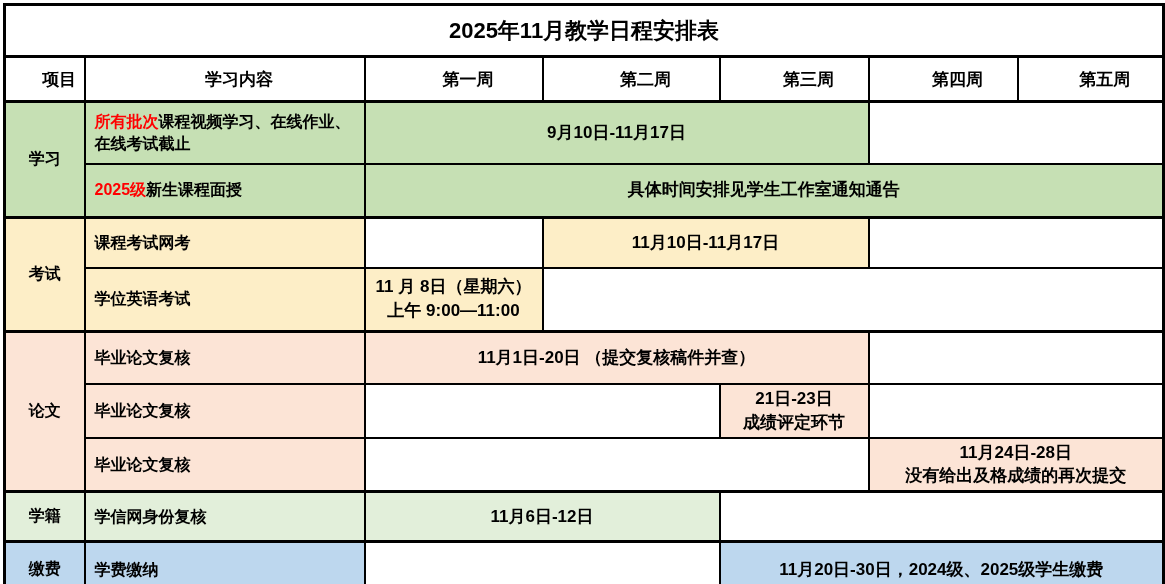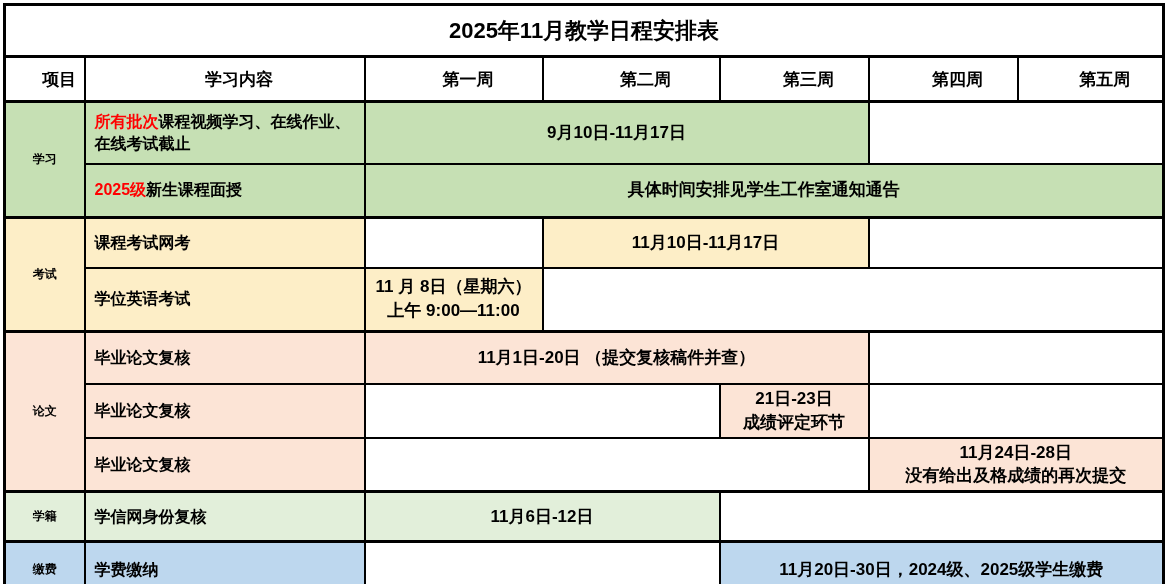--- a/index.html
+++ b/index.html
@@ -17,21 +17,21 @@
   td,th{border:2px solid #000;padding:2px 6px;vertical-align:middle;overflow:hidden;}
   
   tr.thin td{border-top-width:1px;}
   
   tr.section td, tr.section th{border-top-width:3px;}
   tr.header th{border-top-width:3px;border-bottom-width:3px;}
 
   .title-cell{font-size:22px;font-weight:bold;text-align:center;border-bottom-width:3px;}
   tr.header th{font-size:17px;font-weight:bold;text-align:center;background:#fff;padding-left:35px;}
 
-  .cat{font-size:12px;font-weight:bold;text-align:center;}
+  .cat{font-size:16px;font-weight:bold;text-align:center;}
   .content{font-size:16px;font-weight:bold;text-align:left;padding-left:9px;line-height:1.35;}
   .date{font-size:17px;font-weight:bold;text-align:center;line-height:1.4;white-space:pre-line;}
   .red{color:var(--highlight-red,#f00);}
 
   .bg-study{background:var(--study-green,#c6e0b4);}
   .bg-exam{background:var(--exam-yellow,#fdeec7);}
   .bg-thesis{background:var(--thesis-pink,#fce4d6);}
   .bg-status{background:var(--status-green,#e2efda);}
   .bg-pay{background:var(--pay-blue,#bdd7ee);}
   .bg-white{background:#fff;}

